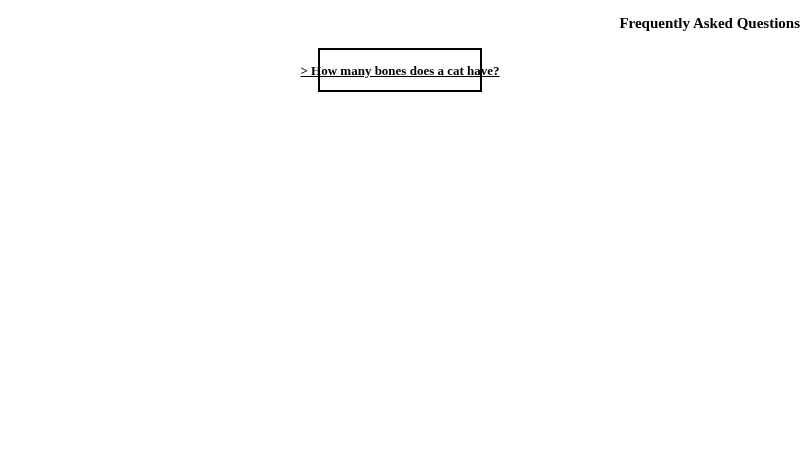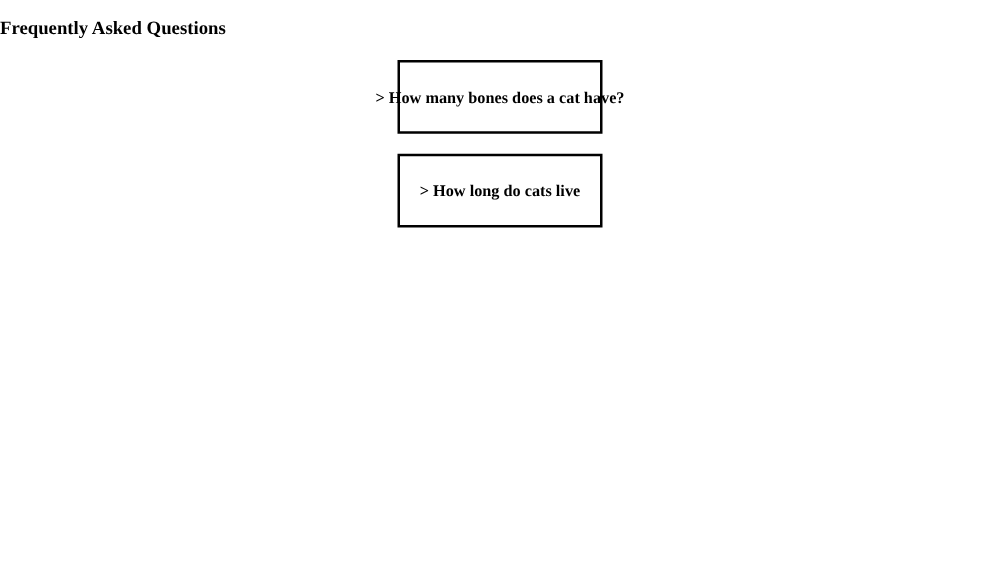--- a/index.html
+++ b/index.html
@@ -11,41 +11,42 @@
     position: relative;
     width: 800px;
     height: 450px;
     background: #ffffff;
     overflow: hidden;
     font-family: "Liberation Serif", "DejaVu Serif", serif;
     color: #000000;
   }
   .page-title {
     margin: 15px 0 0 0;
-    text-align: left;
+    text-align: right;
     font-size: 15px;
     line-height: 17px;
     font-weight: bold;
     color: #000000;
   }
   .faq-list {
     margin-top: 8px;
   }
   .faq-box {
     box-sizing: border-box;
     width: 164px;
-    height: 59px;
+    height: 44px;
     margin: 16px auto 16px auto;
     border: 2px solid #000000;
     background: #ffffff;
     display: flex;
     align-items: center;
     justify-content: center;
     text-align: center;
     cursor: pointer;
+    text-decoration: underline;
   }
   .faq-question {
     font-size: 13px;
     line-height: 15px;
     font-weight: bold;
     color: #000000;
     white-space: nowrap;
   }
 </style>
 </head>
@@ -53,17 +54,14 @@
 
 <div class="page">
   <h1 class="page-title">Frequently Asked Questions</h1>
 
   <div class="faq-list">
     <div class="faq-box">
       <span class="faq-question">&gt; How many bones does a cat have?</span>
     </div>
 
 
-    <div class="faq-box">
-      <span class="faq-question">&gt; How long do cats live</span>
-    </div>
   </div>
 </div>
 
 </body></html>

